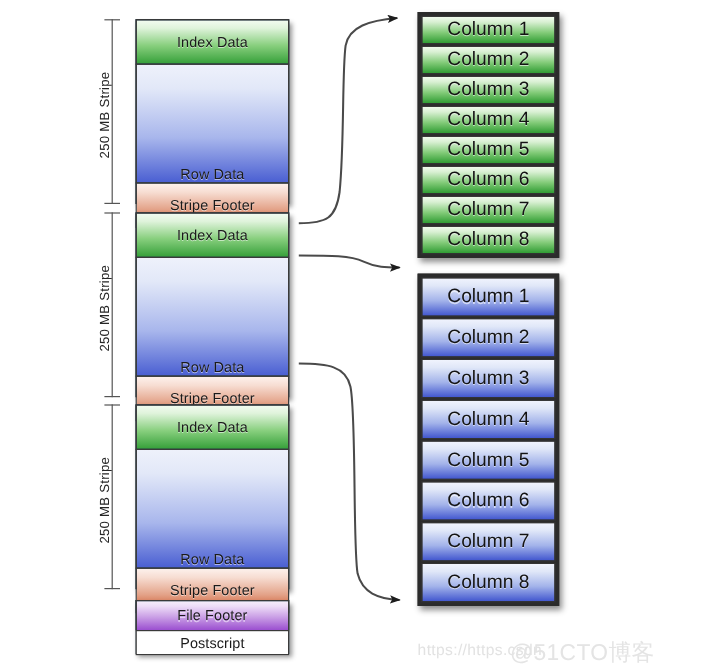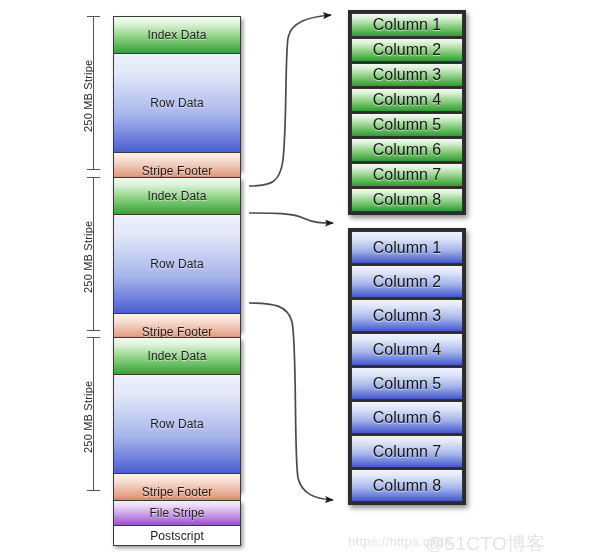--- a/index.html
+++ b/index.html
@@ -44,20 +44,21 @@
     border: 1px solid #2c2c2c;
     box-sizing: border-box;
     background: #0c4a6e;
   }
 
   .idx {
     background: linear-gradient(to bottom, #f2fbf0 0%, #dff3db 18%, #88cf7e 58%, #36a03a 100%);
   }
   .row {
     background: linear-gradient(to bottom, #eef1fb 0%, #e2e8f8 20%, #a8b6ec 62%, #4a5fd2 100%);
+    align-items: flex-end;
   }
   .sfoot {
     background: linear-gradient(to bottom, #fdf1ec 0%, #f7ddd2 20%, #e3a288 60%, #c94f23 100%);
   }
   .ffoot {
     background: linear-gradient(to bottom, #f6eefb 0%, #eddcf7 18%, #c79ae4 58%, #9b4fd0 100%);
   }
   .pscript {
     background: #ffffff;
   }
@@ -198,21 +199,21 @@
     <div class="blk row" style="left:-1px; top:36px; width:128px; height:100px;">
       <span>Row Data</span>
     </div>
     <div class="blk sfoot" style="left:-1px; top:135px; width:128px; height:38px;">
       <span>Stripe Footer</span>
     </div>
   </div>
 
   <div class="stripe-group" style="left:113px; top:500px; width:128px; height:45px;">
     <div class="blk ffoot" style="left:-1px; top:-1px; width:128px; height:26px;">
-      <span>File Stripe</span>
+      <span>File Footer</span>
     </div>
     <div class="blk pscript" style="left:-1px; top:24px; width:128px; height:21px;">
       <span>Postscript</span>
     </div>
   </div>
 
   <div class="colgroup cg-green" style="left:348px; top:10px; width:118px;">
     <div class="colbox" style="height:24px;">
       <span>Column 1</span>
     </div>

